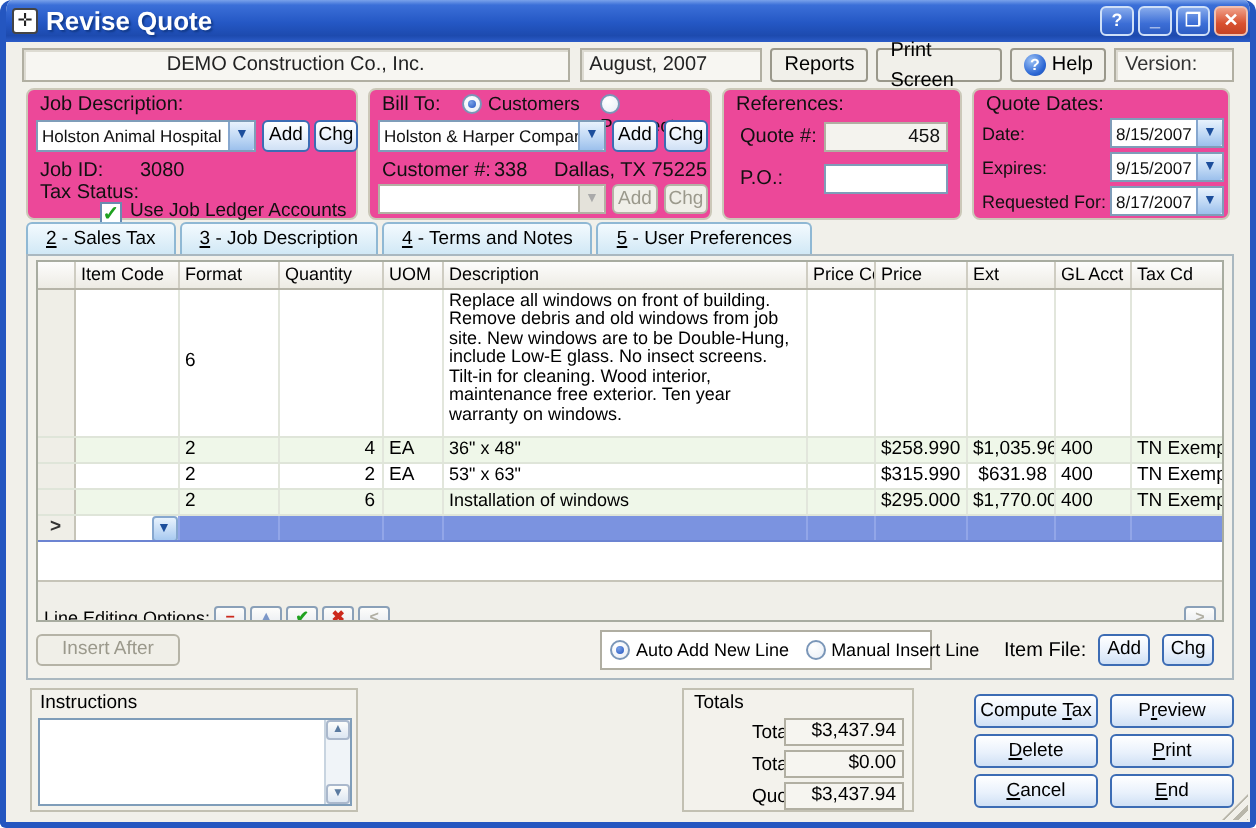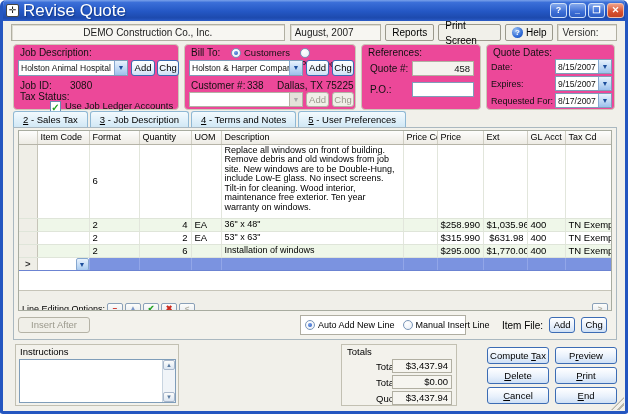--- a/index.html
+++ b/index.html
@@ -5,21 +5,21 @@
   html,body{margin:0;padding:0;background:#fff;font-family:"Liberation Sans",sans-serif;}
   *{box-sizing:border-box;}
   #window{position:relative;width:628px;height:414px;background:#f1f0ea;
     border:3px solid #2456c0;border-top:none;border-radius:6px 6px 3px 3px;overflow:hidden;}
   
   .titlebar{position:absolute;left:-3px;top:0;width:628px;height:21px;
     background:linear-gradient(180deg,#7aa2ea 0%,#3b6fd8 12%,#2457c4 55%,#1d4aae 85%,#2b5cc8 100%);
     border-radius:5px 5px 0 0;display:flex;align-items:center;padding:0 4px;}
   .app-icon{width:13px;height:13px;background:#fff;border:1px solid #444;border-radius:2px;
     color:#222;font-size:9px;line-height:11px;text-align:center;margin:0 4px 0 2px;}
-  .title-text{color:#fff;font-size:17px;font-weight:normal;text-shadow:1px 1px 1px #123a8a;flex:1;}
+  .title-text{color:#fff;font-size:13px;font-weight:bold;text-shadow:1px 1px 1px #123a8a;flex:1;}
   .tb-btn{width:17px;height:15px;margin-left:2px;border:1px solid #cfe0f8;border-radius:3px;
     background:linear-gradient(180deg,#86aaec,#3c6ed6 60%,#2e5ec4);color:#fff;font-size:9px;
     font-weight:bold;text-align:center;line-height:13px;}
   .tb-btn.close{background:linear-gradient(180deg,#f0a088,#d8502f 60%,#c44325);border-color:#f0c0b0;}
   
   .header-strip{position:absolute;left:8px;top:24px;width:606px;height:17px;display:flex;align-items:center;}
   .sunken{background:#f7f6f2;border:1px solid #b1afa2;box-shadow:inset 1px 1px 0 #dddbd2;
     font-size:10px;color:#222;height:17px;line-height:15px;padding:0 4px;}
   .company-box{width:288px;text-align:center;}
   .period-box{width:96px;margin-left:5px;}

